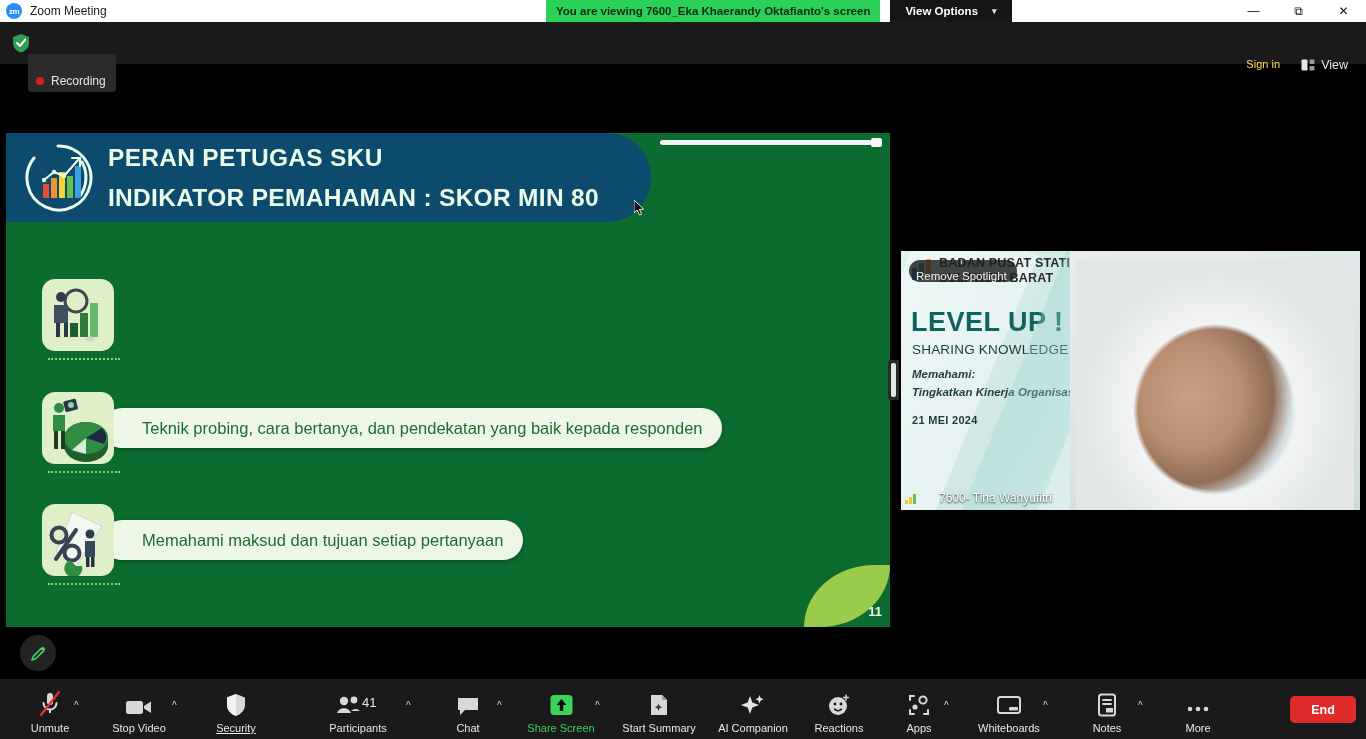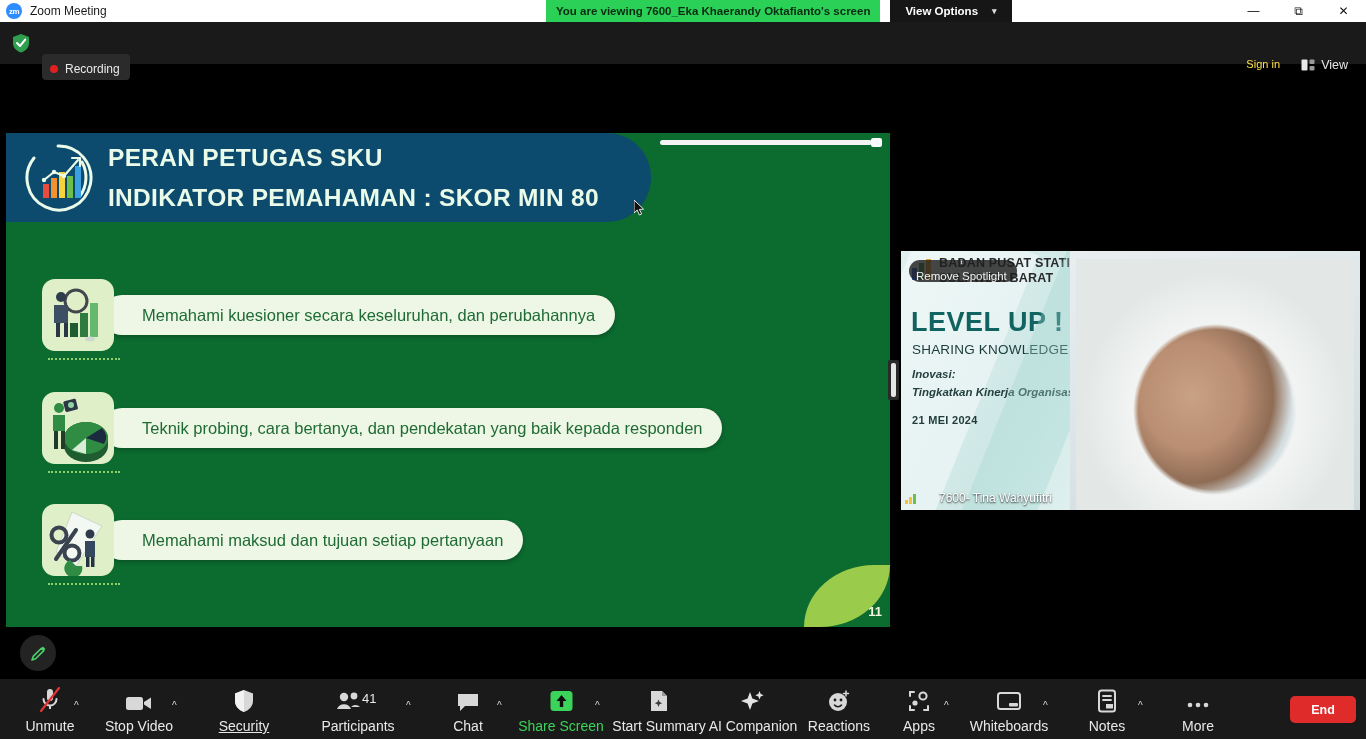--- a/index.html
+++ b/index.html
@@ -48,23 +48,23 @@
 
   
   #zoomheader {
     position: absolute; top: 22px; left: 0; width: 1366px; height: 42px;
     background: #1a1a1a;
   }
   #shield-badge {
     position: absolute; left: 12px; top: 11px; width: 18px; height: 20px;
   }
   #rec-pill {
-    position: absolute; left: 42px; top: 32px;
+    position: absolute; left: 28px; top: 32px;
     display: flex; align-items: center; gap: 7px;
-    background: #2b2b2b; padding: 8px 10px 4px 8px; border-radius: 4px;
+    background: #2b2b2b; padding: 20px 10px 4px 8px; border-radius: 4px;
   }
   #rec-dot { width: 8px; height: 8px; border-radius: 50%; background: #e02020; }
   #rec-label { color: #e8e8e8; font-size: 12px; }
 
   #signin-btn {
     position: absolute; right: 78px; top: 32px;
     color: #fde047; font-size: 11px; padding: 4px 8px; border-radius: 4px;
   }
   #view-btn {
     position: absolute; right: 10px; top: 32px;
@@ -237,21 +237,21 @@
   #toolbar {
     position: absolute; left: 0; bottom: 0; width: 1366px; height: 60px;
     background: #1a1a1a;
   }
   .tb-item {
     position: absolute; bottom: 5px;
     display: flex; flex-direction: column; align-items: center;
     width: 72px; color: #e8e8e8;
   }
   .tb-ico { height: 26px; display: flex; align-items: flex-end; justify-content: center; margin-top: 42px; }
-  .tb-lbl { font-size: 14px; margin-top: 5px; white-space: nowrap; }
+  .tb-lbl { font-size: 11px; margin-top: 5px; white-space: nowrap; }
   .tb-caret {
     position: absolute; bottom: 28px; color: #d8d8d8; font-size: 10px;
   }
   #end-btn {
     position: absolute; right: 10px; bottom: 16px;
     width: 66px; height: 27px; border-radius: 5px; background: #e02b2b;
     color: #fff; font-size: 12.5px; font-weight: bold;
     display: flex; align-items: center; justify-content: center;
   }
   #cursor {
@@ -345,23 +345,20 @@
         <rect x="28" y="44" width="8" height="14" fill="#1f5c2f"></rect>
         <circle cx="34" cy="22" r="11" stroke="#44464d" stroke-width="3" fill="none"></circle>
         <line x1="26" y1="30" x2="17" y2="44" stroke="#44464d" stroke-width="3" stroke-linecap="round"></line>
         <circle cx="19" cy="18" r="5" fill="#2e3c4c"></circle>
         <path d="M12 26 h14 v18 h-14 z" fill="#3c4f63"></path>
         <path d="M14 44 h4 v14 h-4 z M22 44 h4 v14 h-4 z" fill="#2a3645"></path>
         <ellipse cx="48" cy="60" rx="5" ry="2.5" fill="#cfd8cf"></ellipse>
       </svg>
     </div>
     <div class="row-dash"></div>
-    <div class="row-pill">
-      <span>Memahami kuesioner secara keseluruhan, dan perubahannya</span>
-    </div>
   </div>
 
   <div class="row" style="top:259px;">
     <div class="row-icon">
       <svg width="72" height="72" viewBox="0 0 72 72">
         <path d="M22 46 A22 16 0 0 1 66 46 L66 54 A22 16 0 0 1 22 54 Z" fill="#1f5c2f"></path>
         <ellipse cx="44" cy="46" rx="22" ry="16" fill="#2f8c42"></ellipse>
         <path d="M44 46 L60 36 A22 16 0 0 1 62 52 Z" fill="#1b2a3f"></path>
         <path d="M44 46 L30 58 L44 62 Z" fill="#d8ecd6"></path>
         <circle cx="17" cy="16" r="5" fill="#2f8c42"></circle>
@@ -418,21 +415,21 @@
         <rect x="10" y="6" width="5" height="17" fill="#2f9e4f"></rect>
         <rect x="17" y="2" width="5" height="21" fill="#e8a32c"></rect>
       </svg>
     </div>
     <div id="bps-title">
       <div>BADAN PUSAT STATISTIK</div>
       <div>SULAWESI BARAT</div>
     </div>
     <div id="vid-levelup">LEVEL UP !</div>
     <div id="vid-sharing">SHARING KNOWLEDGE</div>
-    <div id="vid-inov">Inovasi:</div>
+    <div id="vid-inov">Memahami:</div>
     <div id="vid-tingkat">Tingkatkan Kinerja Organisasi</div>
     <div id="vid-date">21 MEI 2024</div>
   </div>
 
   <div id="vid-person">
     <div id="vid-hijab"></div>
   </div>
 
   <div id="spotlight-btn">
     <svg width="13" height="14" viewBox="0 0 13 14">
@@ -479,21 +476,21 @@
     <div class="tb-ico">
       <svg width="28" height="20" viewBox="0 0 28 20">
         <rect x="1" y="4" width="17" height="13" rx="2.5" fill="#d8d8d8"></rect>
         <path d="M19 9 L26 4.5 V16 L19 11.5 Z" fill="#d8d8d8"></path>
       </svg>
     </div>
     <div class="tb-lbl">Stop Video</div>
   </div>
   <div class="tb-caret" style="left:172px;">^</div>
 
-  <div class="tb-item" style="left:208px;text-decoration:underline;">
+  <div class="tb-item" style="left:200px;text-decoration:underline;">
     <div class="tb-ico">
       <svg width="20" height="24" viewBox="0 0 20 24">
         <path d="M10 1 L19 4.5 V12 C19 17.5 14.5 21.5 10 23 C5.5 21.5 1 17.5 1 12 V4.5 Z" fill="#d8d8d8"></path>
         <path d="M10 1 L10 23 C5.5 21.5 1 17.5 1 12 V4.5 Z" fill="#f2f2f2"></path>
       </svg>
     </div>
     <div class="tb-lbl">Security</div>
   </div>
 
   <div class="tb-item" style="left:322px;">

